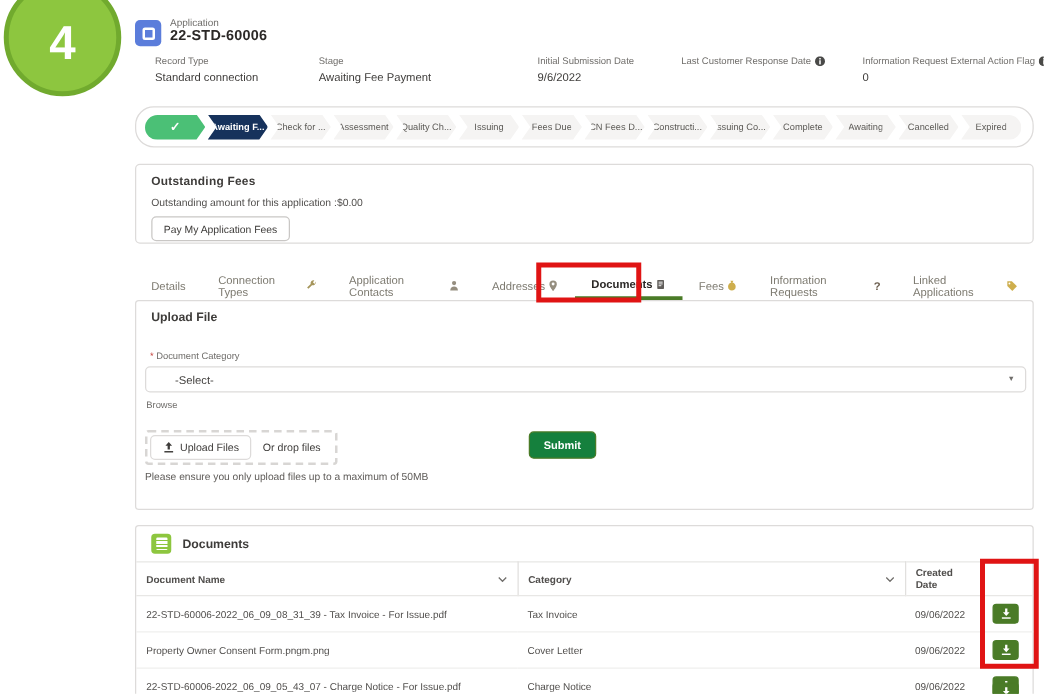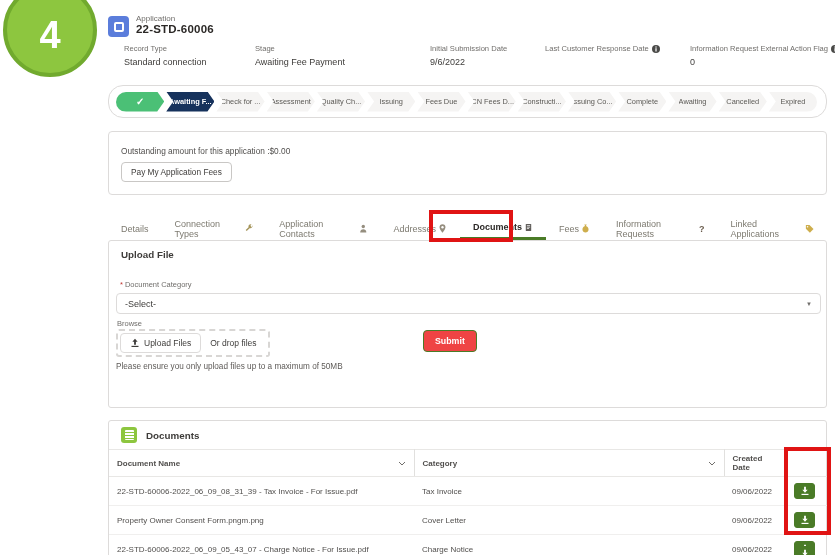--- a/index.html
+++ b/index.html
@@ -58,29 +58,29 @@
   .redbox-dl  { left:784px; top:447px; width:47px; height:88px; }
 
   
   .upload-card { position:absolute; left:108px; top:240px; width:719px; height:168px; background:#fff;
                  border:1px solid #dddbda; border-radius:3px; padding:8px 7px; }
   .upload-card h2 { font-size:9.8px; font-weight:700; color:#3e3c3a; padding-left:5px; }
   .cat-label { margin-top:20px; padding-left:4px; font-size:7.5px; color:#706e6b; }
   .cat-label .req { color:#c23934; margin-right:2px; }
   .select { margin-top:4px; width:705px; height:21px; border:1px solid #dddbda; border-radius:4px; background:#fff;
             display:flex; align-items:center; justify-content:space-between; padding:0 8px; cursor:pointer; }
-  .select .selval { font-size:9px; color:#3e3c3a; }
+  .select .selval { font-size:9px; color:#3e3c3a;margin-left:15px; }
   .select .arrow { font-size:6px; color:#706e6b; }
   .browse-lbl { margin-top:5px; padding-left:1px; font-size:7.5px; color:#706e6b; }
-  .drop-row { position:relative; margin-top:1px; }
+  .drop-row { position:relative; margin-top:16px; }
   .dropzone { display:inline-flex; align-items:center; border:2px dashed #d8d6d4; border-radius:3px; padding:2px; }
   .upl-btn { display:inline-flex; align-items:center; gap:4px; background:#fff; border:1px solid #dddbda;
              border-radius:4px; padding:4px 9px; font-size:8.5px; color:#3e3c3a; cursor:pointer; font-family:inherit; }
   .drop-txt { font-size:8.5px; color:#3e3c3a; padding:0 9px; }
-  .submit-btn { position:absolute; left:307px; top:1px; background:#ef4444; color:#fff; border:1px solid #4a7b27;
+  .submit-btn { position:absolute; left:307px; top:1px; background:#15803d; color:#fff; border:1px solid #4a7b27;
                 border-radius:4px; font-size:8.8px; font-weight:bold; padding:5px 11px; cursor:pointer; font-family:inherit; }
   .upl-note { margin-top:5px; font-size:8.2px; color:#5e5b58; }
 
   
   .docs-card { position:absolute; left:108px; top:420px; width:719px; height:140px; background:#fff;
                border:1px solid #dddbda; border-radius:3px; }
   .docs-head { height:28px; display:flex; align-items:center; gap:9px; padding:0 12px; }
   .docs-icon { width:16px; height:16px; border-radius:3px; background:#8dc63f; display:flex; align-items:center; justify-content:center; }
   .docs-icon .sheet { width:9px; height:10px; border-radius:1px;
                       background:repeating-linear-gradient(#fff 0 2px, #8dc63f 2px 3px); }
@@ -191,20 +191,21 @@
     </div>
   <div class="chev">
       <span>Cancelled</span>
     </div>
   <div class="chev last">
       <span>Expired</span>
     </div>
 </div>
 
 <div class="fees-card">
+  <h2>Outstanding Fees</h2>
   <div class="desc">Outstanding amount for this application :$0.00</div>
   <button class="pay-btn">Pay My Application Fees</button>
 </div>
 
 <nav class="tabs">
   <div class="tab">
       <span>Details</span>
     </div>
   <div class="tab">
       <span>Connection Types</span>

